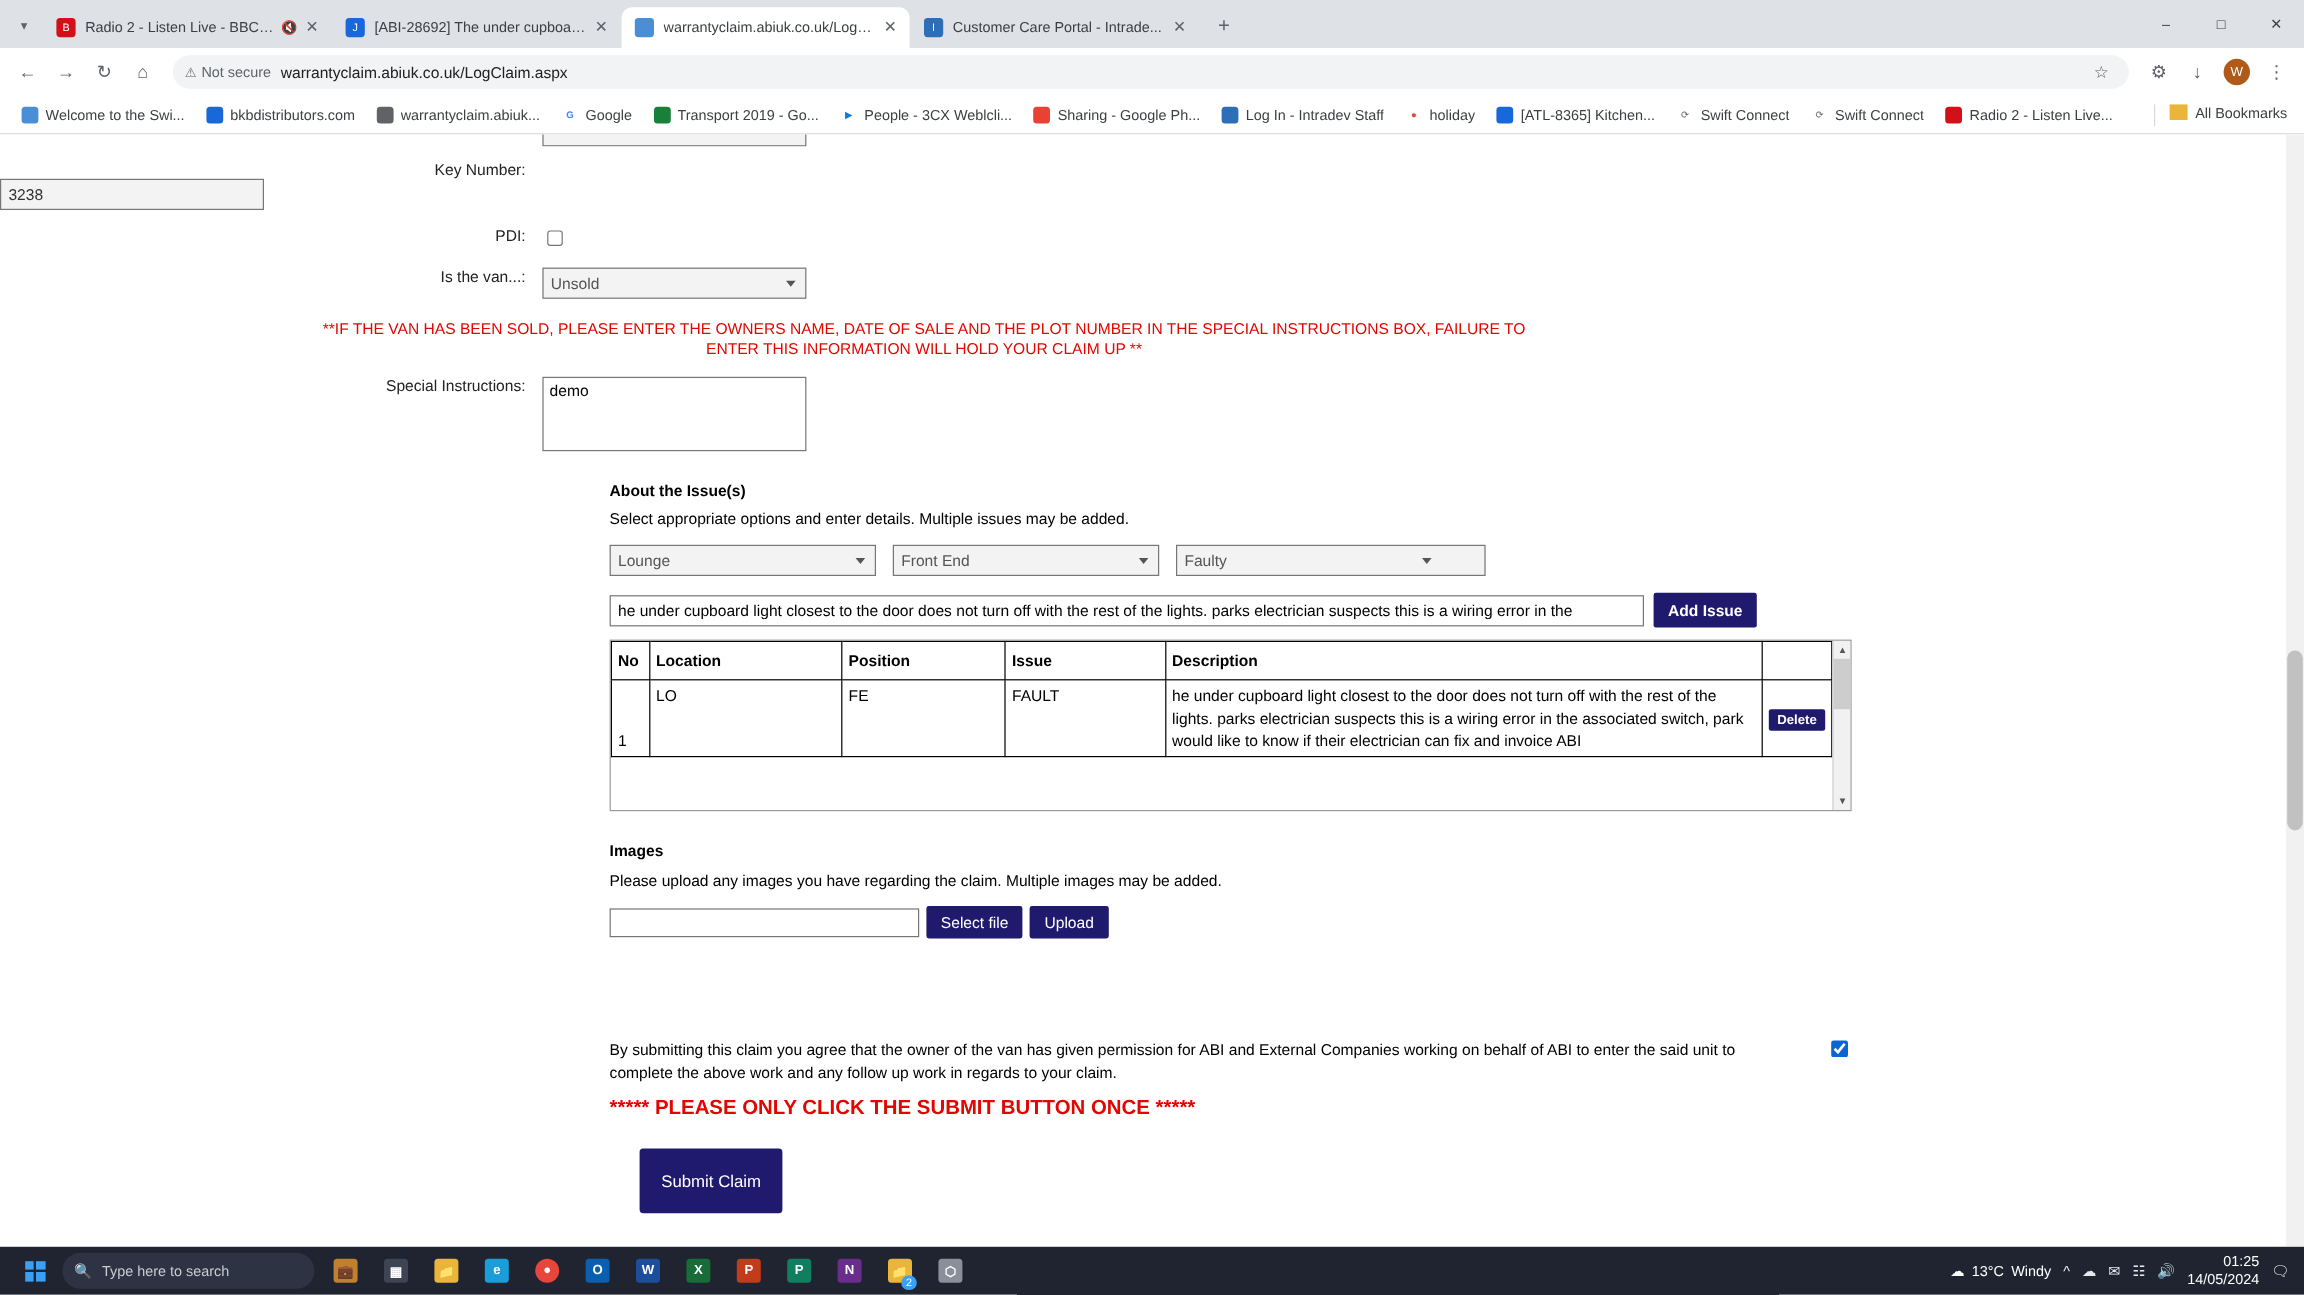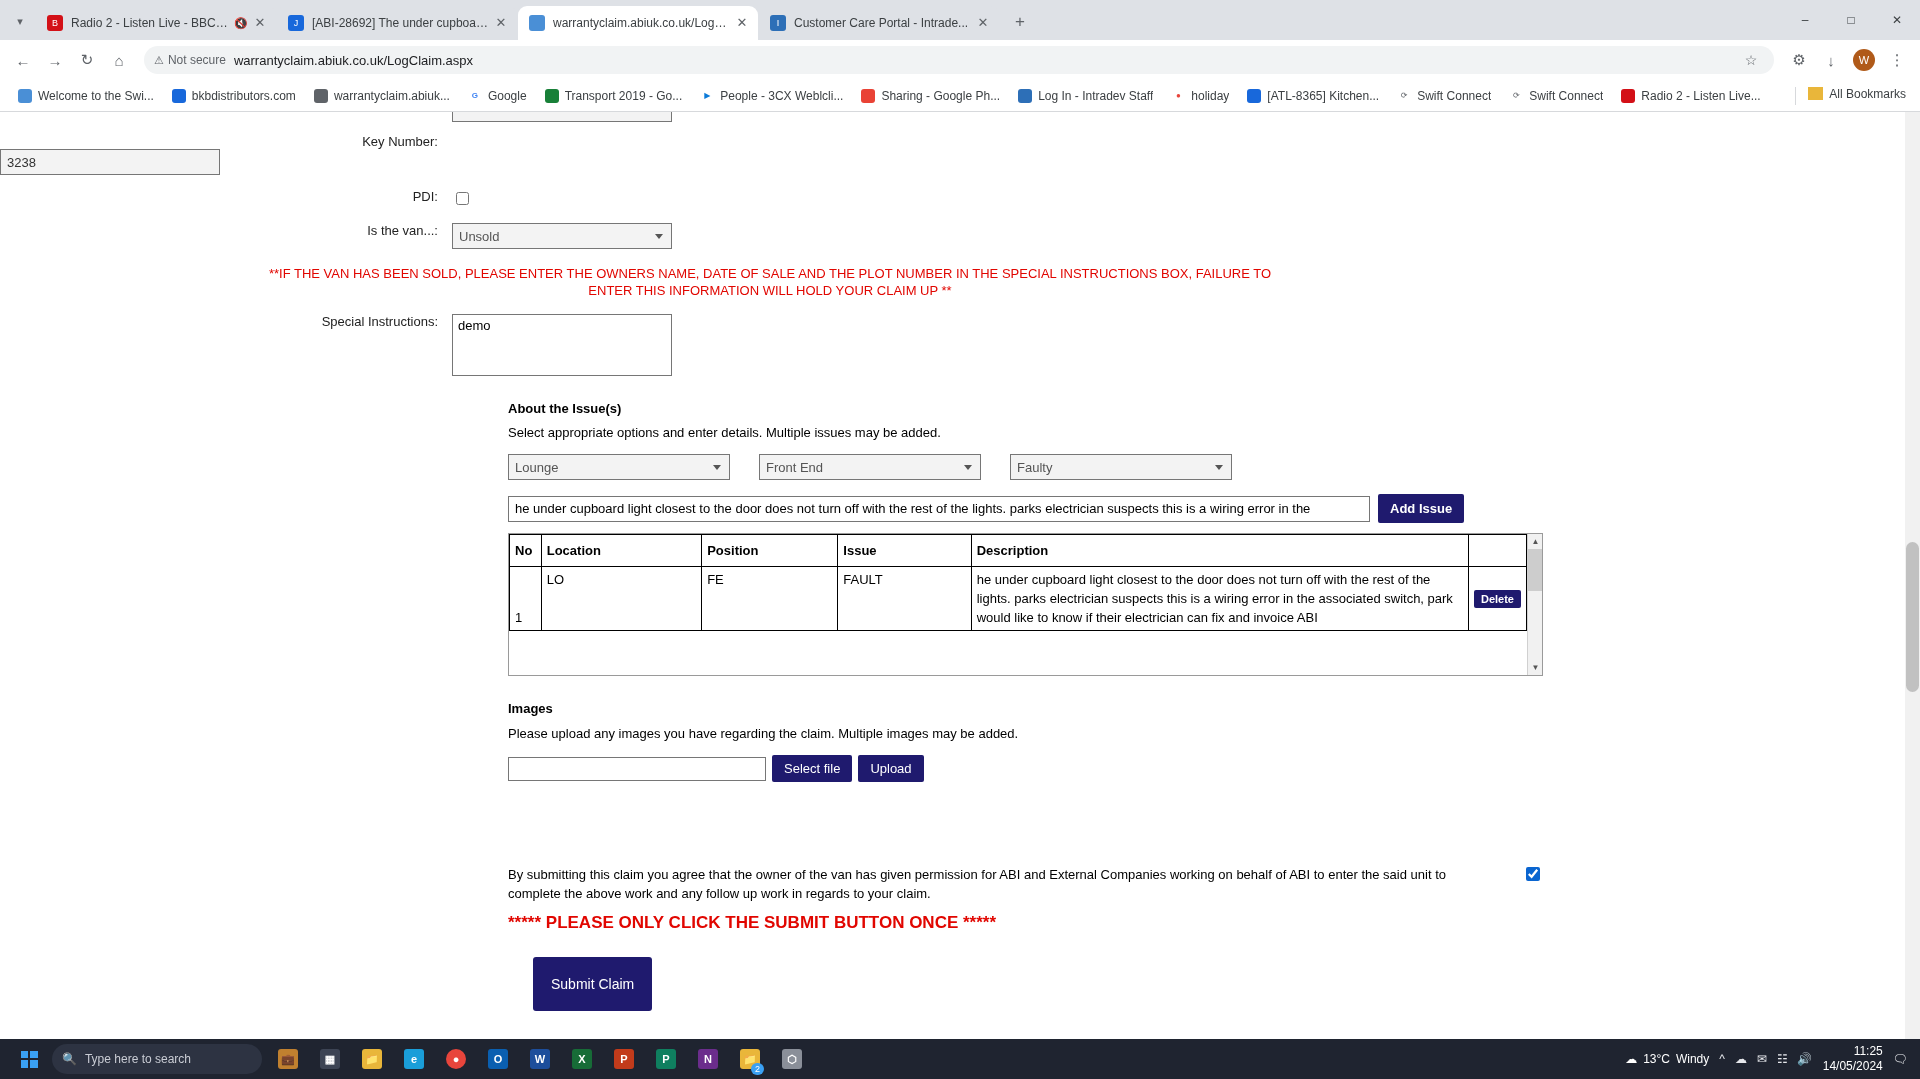--- a/index.html
+++ b/index.html
@@ -115,21 +115,21 @@
   .ta {
     width: 220px; height: 62px; border: 1px solid #767676; background: #fff;
     padding: 3px 5px; font-size: 13px; font-family: "Liberation Sans", sans-serif;
     resize: none; color: #000;
   }
 
   .sec-title { font-weight: bold; font-size: 13px; margin-left: 508px; }
   .sec-sub { font-size: 13px; margin-left: 508px; }
 
   .issue-selects { display: flex; margin-left: 508px; gap: 0; }
-  .issue-selects .sel-wrap { width: 222px; margin-right: 29px; }
+  .issue-selects .sel-wrap { width: 222px; margin-right: 14px; }
   .issue-selects .sel-wrap:last-child { margin-right: 0; }
 
   .issue-row2 { display: flex; align-items: center; margin-left: 508px; }
   .issue-desc {
     width: 862px; height: 26px; border: 1px solid #767676; background: #fff;
     padding: 2px 6px; font-size: 13px; font-family: "Liberation Sans", sans-serif; color: #000;
   }
   .btn-primary {
     background: #1f1a6e; color: #fff; border: none; font-size: 13px; font-weight: bold;
     padding: 7px 12px; font-family: "Liberation Sans", sans-serif; cursor: pointer;
@@ -408,21 +408,21 @@
           <select class="sel-input" style="width:222px">
             <option>Lounge</option>
           </select>
         </div>
         <div class="sel-wrap">
           <select class="sel-input" style="width:222px">
             <option>Front End</option>
           </select>
         </div>
         <div class="sel-wrap">
-          <select class="sel-input" style="width:222px">
+          <select class="sel-input" style="width:258px">
             <option>Faulty</option>
           </select>
         </div>
       </div>
 
       <div class="issue-row2" style="margin-top:14px;">
         <input class="issue-desc" value="he under cupboard light closest to the door does not turn off with the rest of the lights. parks electrician suspects this is a wiring error in the" style="">
         <button class="btn-primary">Add Issue</button>
       </div>
 
@@ -542,20 +542,20 @@
         <span>☁</span>
         <span>13°C</span>
         <span>Windy</span>
       </div>
       <span class="tray-ico">^</span>
       <span class="tray-ico">☁</span>
       <span class="tray-ico">✉</span>
       <span class="tray-ico">☷</span>
       <span class="tray-ico">🔊</span>
       <div class="clock">
-        <div>11:25</div>
+        <div>01:25</div>
         <div>14/05/2024</div>
       </div>
       <span class="tray-ico">🗨</span>
     </div>
   </div>
 
 </div>
 
 </body></html>

